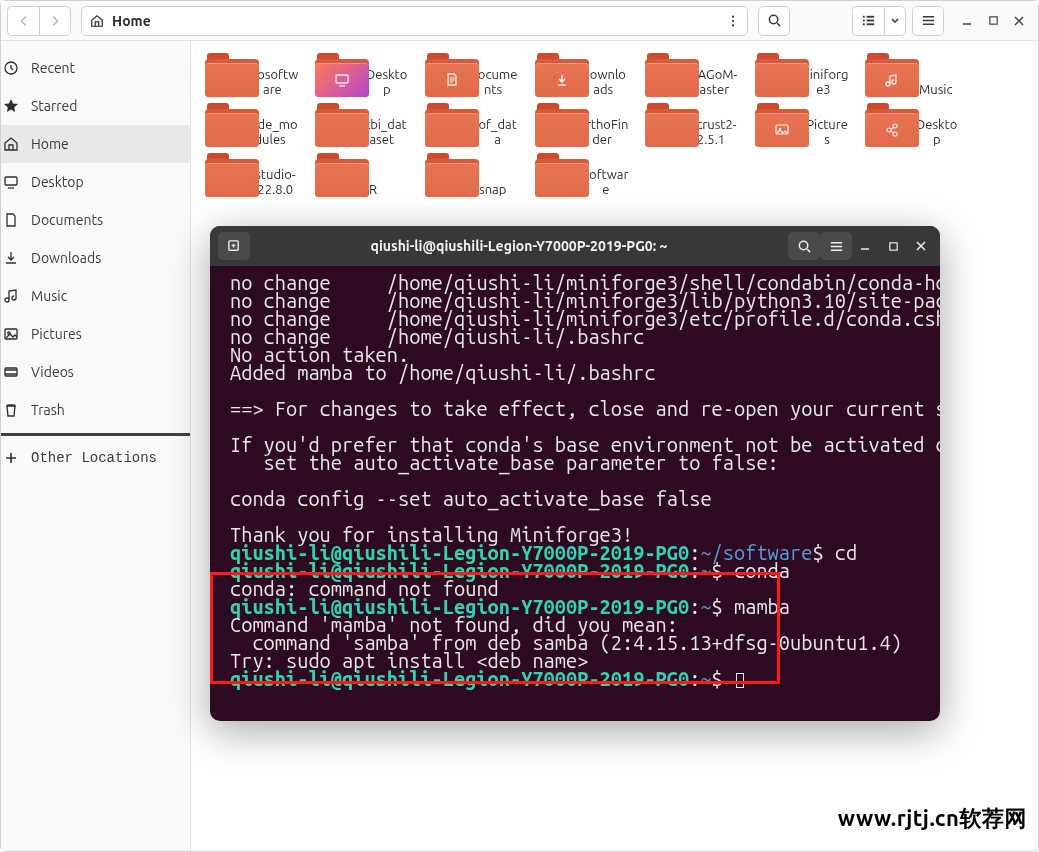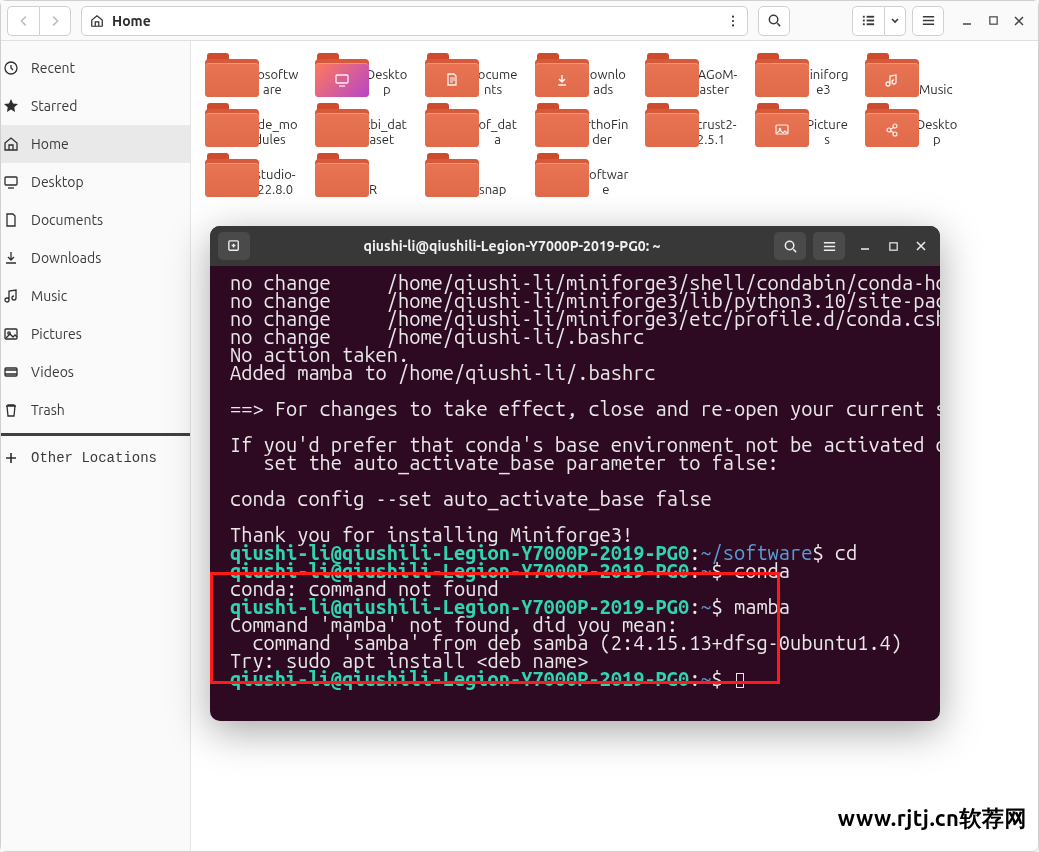--- a/index.html
+++ b/index.html
@@ -31,21 +31,21 @@
   .item { width:94px; display:flex; flex-direction:row; align-items:flex-end; margin:2px 8px 4px; }
   .folder { width:54px; height:44px; position:relative; }
   .folder .tab { position:absolute; left:2px; top:0; width:22px; height:10px; background:#cf4b2d; border-radius:3px 3px 0 0; }
   .folder .body1 { position:absolute; left:0; top:6px; width:54px; height:38px; background:#d65a3a; border-radius:4px; }
   .folder .front { position:absolute; left:0; top:10px; width:54px; height:34px; background:linear-gradient(#e87454,#e06a49); border-radius:4px; box-shadow:inset 0 1px 0 rgba(255,255,255,.25);}
   .glyph { position:absolute; left:0; top:10px; width:54px; height:34px; display:flex; align-items:center; justify-content:center; color:rgba(255,255,255,.9);}
   .glyph svg { width:18px; height:18px; }
   .lbl { text-align:center; font-size:13px; line-height:1.15; margin-top:4px; max-width:90px; word-break:break-word; color:#2e2e2e;}
   
   .terminal { position:absolute; left:210px; top:226px; width:730px; height:495px; border-radius:10px; overflow:hidden; box-shadow:0 10px 40px rgba(0,0,0,.35); background:#2d0922; }
-  .termhead { height:40px; background:#383838; display:flex; align-items:center; padding:0 8px; gap:7px; color:#eee;}
+  .termhead { height:40px; background:#383838; display:flex; align-items:center; padding:0 8px; gap:0; color:#eee;}
   .thbtn { width:32px; height:28px; border-radius:5px; background:#4a4a4a; display:flex; align-items:center; justify-content:center; color:#eee;}
   .termtitle { flex:1; text-align:center; font-weight:600; font-size:14px; color:#f2f2f2;}
   .twin { display:flex; gap:14px; margin-left:6px; margin-right:4px;}
   .twin div { width:14px; height:14px; display:flex; align-items:center; justify-content:center;}
   .termbody { padding:8px 20px; font-family: "Ubuntu Mono","DejaVu Sans Mono",monospace; font-size:20px; line-height:18px; color:#e8e8e8; white-space:pre; }
   .termbody .u { color:#2fd4b0; font-weight:600;}
   .termbody .h { color:#e8e8e8;}
   .termbody .p { color:#5a9cd6;}
   .redbox { position:absolute; border:3px solid #ff1a1a; pointer-events:none; }
   .cursor { display:inline-block; width:8px; height:15px; border:1px solid #e8e8e8; margin-left:2px; vertical-align:-2px;}

